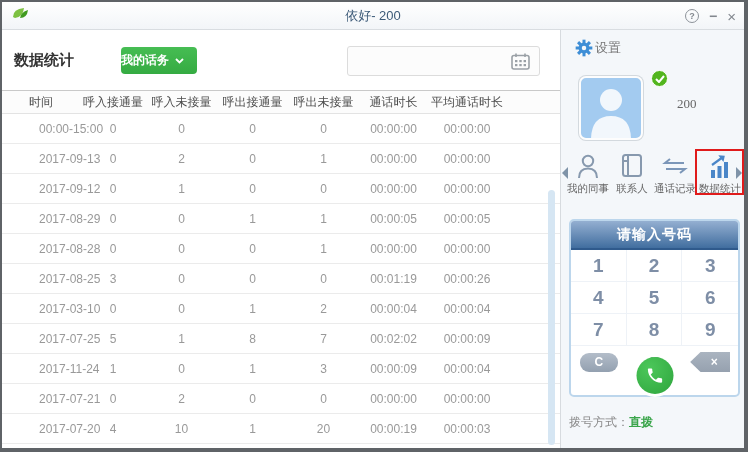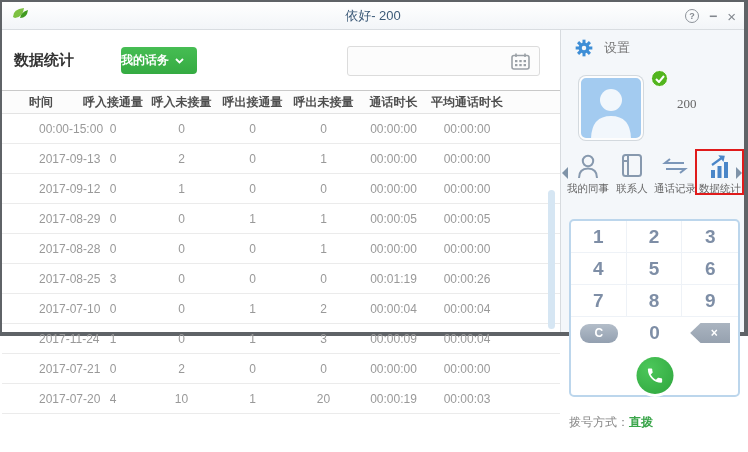--- a/index.html
+++ b/index.html
@@ -1,18 +1,18 @@
 <!DOCTYPE html>
 <html><head>
 <meta charset="utf-8">
 <style>
   * { margin:0; padding:0; box-sizing:border-box; }
   html,body { width:748px; height:452px; overflow:hidden; background:#fff;
     font-family:"Liberation Sans","DejaVu Sans",sans-serif; }
-  .window { position:absolute; left:0; top:0; width:748px; height:336px;
+  .window { position:absolute; left:0; top:0; width:748px; height:452px;
     border:2px solid #5f6367; border-right-width:4px; border-bottom-width:4px; background:#fef9c3; }
 
   
   .titlebar { position:relative; height:28px; background:linear-gradient(#ffffff,#f2f5f8);
     border-bottom:1px solid #d9dde1; display:flex; align-items:center; }
   .logo { margin-left:9px; }
   .title { position:absolute; left:0; right:0; text-align:center; font-size:13px; color:#3c5a78; }
   .win-controls { position:absolute; right:8px; top:0; height:28px; display:flex; align-items:center; gap:10px; }
   .wc { color:#82878e; font-size:14px; line-height:1; cursor:default; }
   .wc-help { width:14px; height:14px; border:1.4px solid #8d939a; border-radius:50%;
@@ -31,31 +31,31 @@
     font-weight:bold; display:flex; align-items:center; justify-content:flex-start; gap:6px; cursor:pointer;
     font-family:Liberation Sans, sans-serif; }
   .date-input { position:absolute; left:345px; top:16px; width:193px; height:30px;
     border:1px solid #dcdcdc; border-radius:3px; background:#fcfcfc; }
   .date-input svg { position:absolute; right:9px; top:6px; }
 
   
   table { width:558px; border-collapse:collapse; table-layout:fixed; }
   col.w1{width:78px;} col.w2{width:66px;} col.w3{width:71px;} col.w4{width:71px;}
   col.w5{width:71px;} col.w6{width:69px;} col.w7{width:78px;} col.w8{width:54px;}
-  th { height:23px; font-size:12px; font-weight:bold; color:#4e4e4e; text-align:center;
+  th { height:23px; font-size:12px; font-weight:normal; color:#4e4e4e; text-align:center;
     background:#fcfcfc; border-top:1px solid #c9c9c9; border-bottom:1px solid #e3e3e3; white-space:nowrap; }
   td { height:30px; font-size:12px; color:#999; text-align:center;
     border-bottom:1px solid #ebebeb; white-space:nowrap; overflow:visible; }
   td.c-time { text-align:left; padding-left:37px; }
   .scroll-thumb { position:absolute; right:5px; top:160px; bottom:3px; width:7px;
     background:#d6e6f3; border-radius:4px; }
 
   
   .sidebar { position:relative; flex:1; background:#f4f7fa; border-left:1px solid #d7dbdf; }
-  .settings-row { position:absolute; left:13px; top:8px; display:flex; align-items:center; gap:10px; }
+  .settings-row { position:absolute; left:13px; top:8px; display:flex; align-items:center; gap:1px; }
   .settings-label { font-size:13px; color:#777; }
 
   .profile { position:absolute; left:18px; top:46px;font-family:Liberation Serif, serif; }
   .avatar { width:64px; height:64px; background:#a3cbf0; border:2px solid #fdfdfd; border-radius:7px;
     box-shadow:0 0 0 1px #d3d9de; position:relative; overflow:hidden; }
   .check-badge { position:absolute; left:72px; top:-6px; width:17px; height:17px; background:#52b51e;
     border-radius:50%; border:1.5px solid #fff; display:flex; align-items:center; justify-content:center; }
   .ext-number { position:absolute; left:98px; top:20px; font-size:13px; color:#666; }
 
   .nav-row { position:absolute; left:0; top:121px; width:100%; height:48px; }
@@ -225,27 +225,37 @@
               <td class="c-time">2017-08-25</td>
               <td>3</td>
               <td>0</td>
               <td>0</td>
               <td>0</td>
               <td>00:01:19</td>
               <td>00:00:26</td>
               <td></td>
             </tr>
             <tr>
-              <td class="c-time">2017-07-10</td>
+              <td class="c-time">2017-03-10</td>
               <td>0</td>
               <td>0</td>
               <td>1</td>
               <td>2</td>
               <td>00:00:04</td>
               <td>00:00:04</td>
+              <td></td>
+            </tr>
+            <tr>
+              <td class="c-time">2017-07-25</td>
+              <td>5</td>
+              <td>1</td>
+              <td>8</td>
+              <td>7</td>
+              <td>00:02:02</td>
+              <td>00:00:09</td>
               <td></td>
             </tr>
             <tr>
               <td class="c-time">2017-11-24</td>
               <td>1</td>
               <td>0</td>
               <td>1</td>
               <td>3</td>
               <td>00:00:09</td>
               <td>00:00:04</td>
@@ -348,20 +358,21 @@
             <path d="M11 3 L17.5 2.5 L17 9 Z" fill="#4a86c8" transform="rotate(8 16 5)"></path>
           </svg>
           <span class="lbl">数据统计</span>
         </div>
 
         <div class="red-box"></div>
         <span class="nav-arrow nav-arrow-right"></span>
       </div>
 
       <div class="dialpad">
+        <div class="dp-header">请输入号码</div>
         <div class="digit-grid" id="digit-grid">
             <div class="key">1</div>
             <div class="key">2</div>
             <div class="key">3</div>
             <div class="key">4</div>
             <div class="key">5</div>
             <div class="key">6</div>
             <div class="key">7</div>
             <div class="key">8</div>
             <div class="key">9</div>

